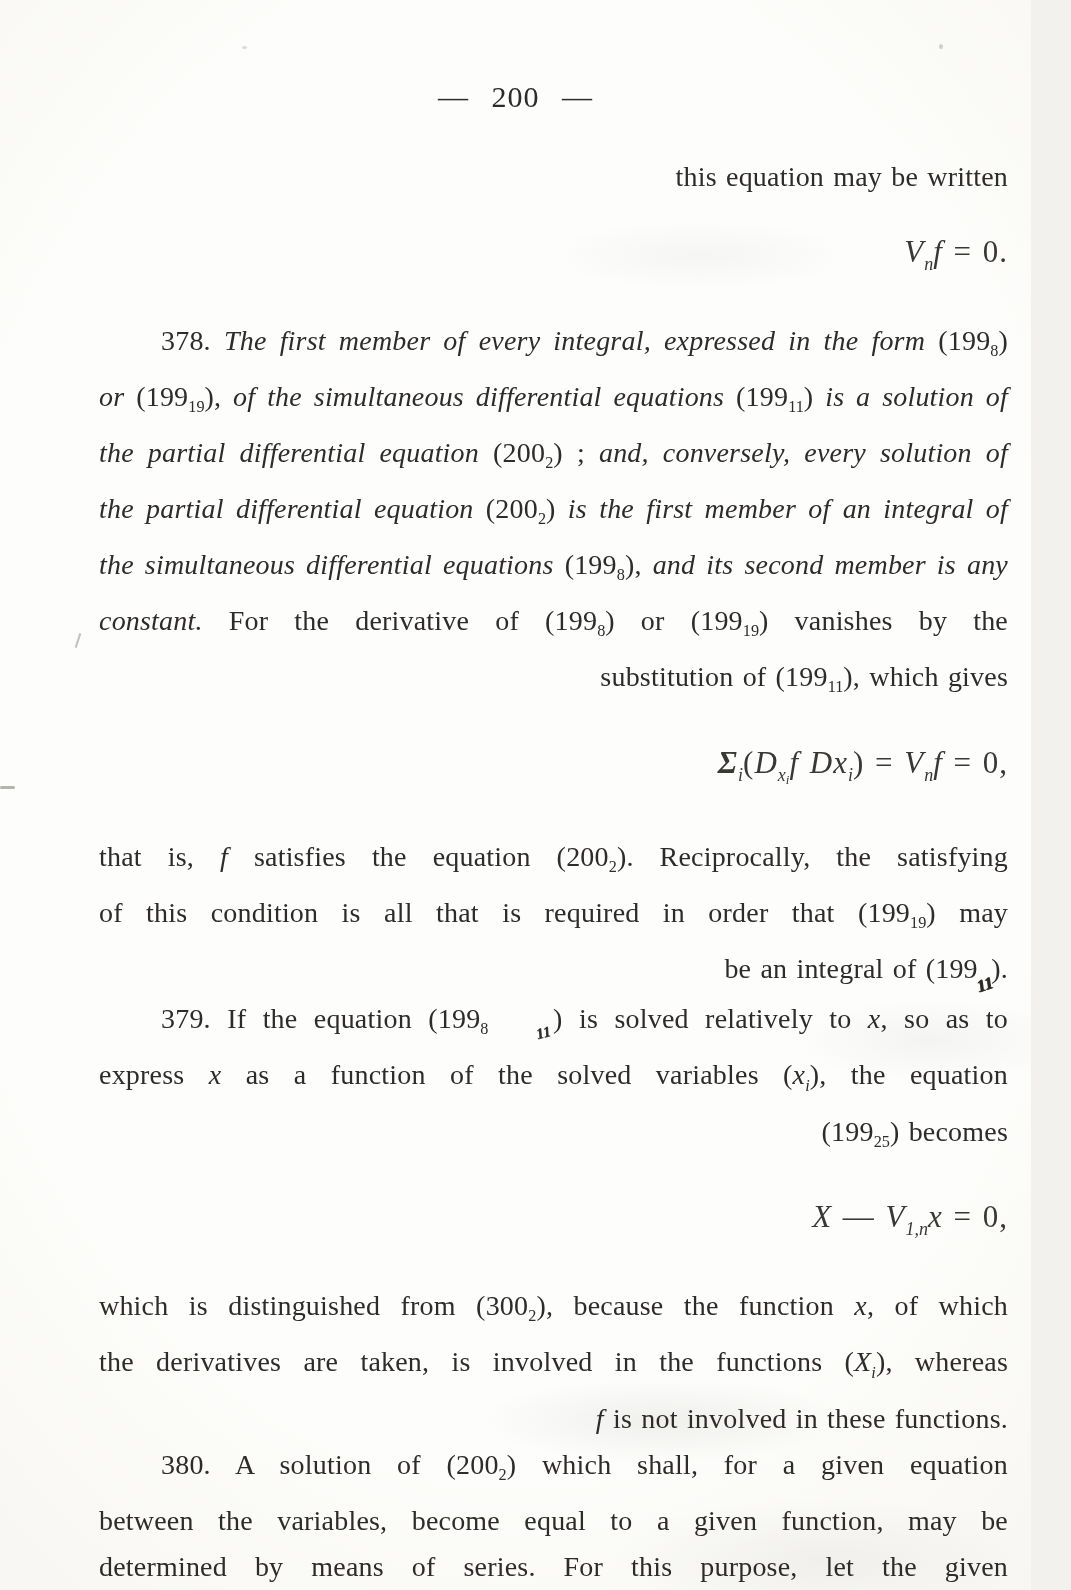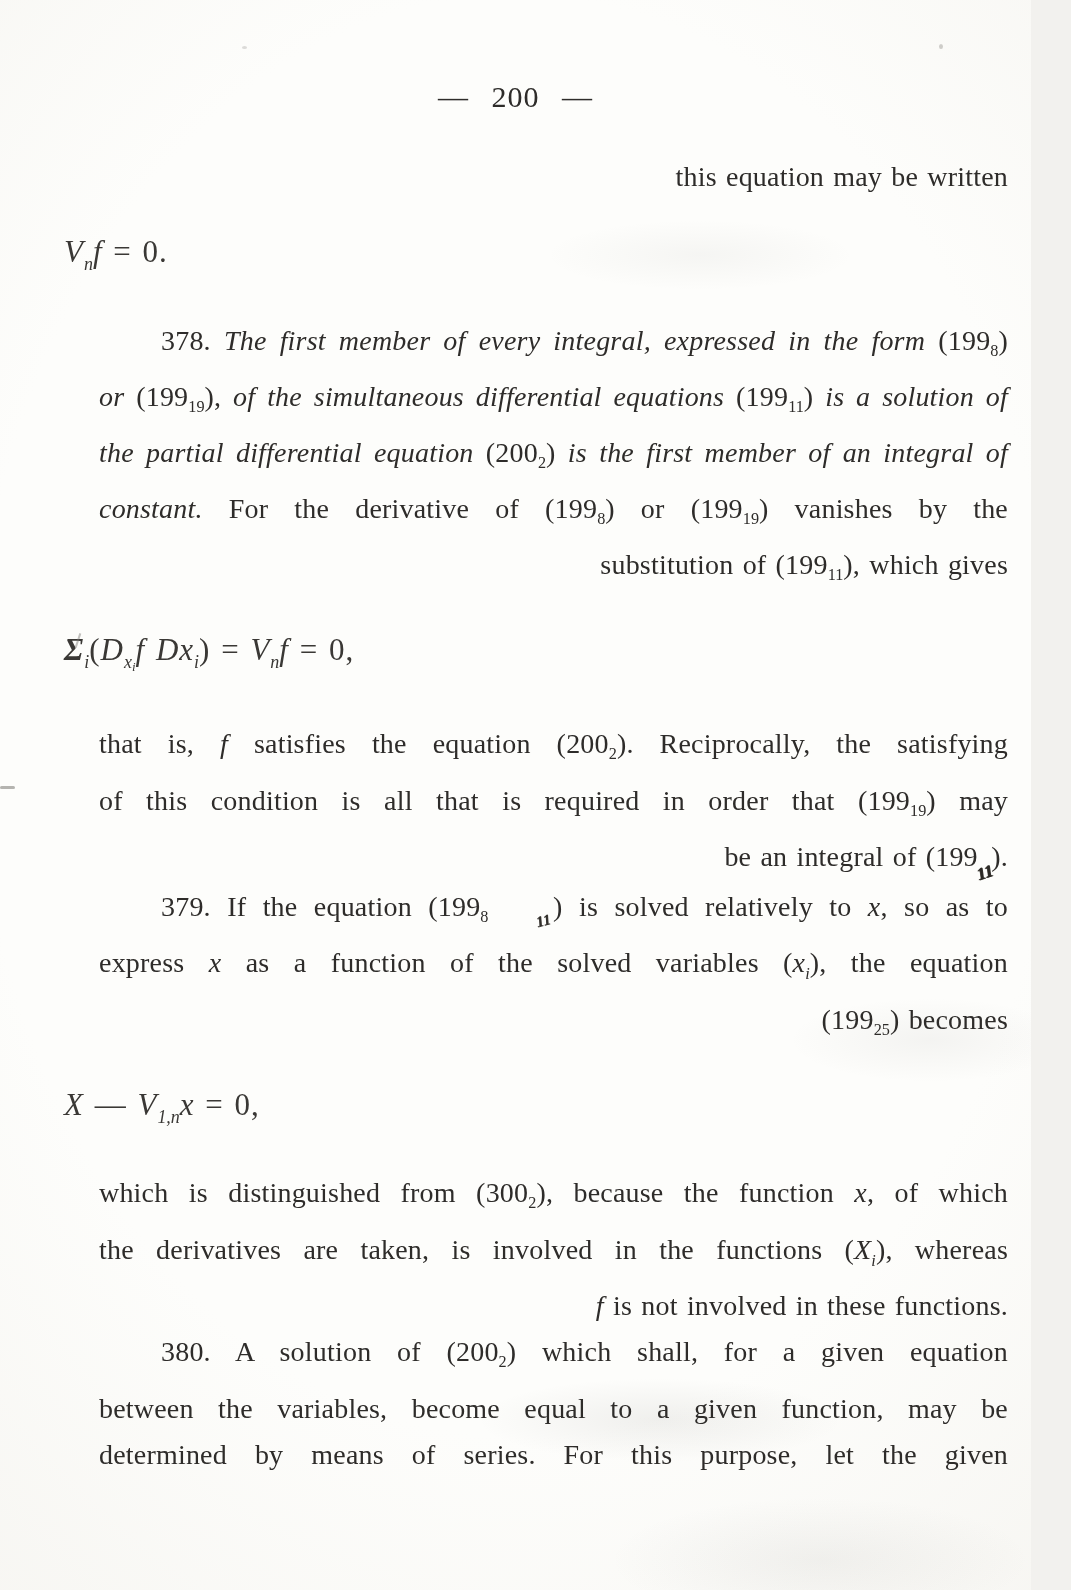--- a/index.html
+++ b/index.html
@@ -42,21 +42,21 @@
     font-size:28px;
     line-height:46px;
     letter-spacing:0.2px;
     word-spacing:2px;
   }
   .line.justify{text-align:justify;text-align-last:justify;margin-left:35px;}
   .line.left{text-align:right;}
   .line.center{text-align:center;}
   .line.indent{text-indent:62px;}
   .line.eq{
-    text-align:left;
+    text-align:right;
     font-size:31px;
     line-height:52px;
     margin:26px 0 28px 0;
     letter-spacing:1px;
     color:#3a3835;
   }
   .seg-rm{font-style:normal;}
   .seg-it{font-style:italic;}
   .seg-itb{font-style:italic;font-weight:bold;}
   .seg-sub{font-size:0.58em;vertical-align:-0.38em;letter-spacing:0;}
@@ -88,21 +88,23 @@
     <div class="artifact artifact-speck"></div>
   </div>
 
   <div class="header-line">— 200 —</div>
 
   <div id="content">
       <div class="line left"><span class="seg-rm">this equation may be written</span></div>
       <div class="line eq center"><span class="seg-it">V</span><span class="seg-subit">n</span><span class="seg-it">f</span><span class="seg-rm"> = </span><span class="seg-rm">0.</span></div>
       <div class="line justify indent"><span class="seg-rm">378.</span><span class="seg-rm">  </span><span class="seg-it">The first member of every integral, expressed in the form </span><span class="seg-rm">(199</span><span class="seg-sub">8</span><span class="seg-rm">)</span></div>
       <div class="line justify"><span class="seg-it">or </span><span class="seg-rm">(199</span><span class="seg-sub">19</span><span class="seg-rm">), </span><span class="seg-it">of the simultaneous differential equations </span><span class="seg-rm">(199</span><span class="seg-sub">11</span><span class="seg-rm">) </span><span class="seg-it">is a solution of</span></div>
+      <div class="line justify"><span class="seg-it">the partial differential equation </span><span class="seg-rm">(200</span><span class="seg-sub">2</span><span class="seg-rm">) ;  </span><span class="seg-it">and, conversely, every solution of</span></div>
       <div class="line justify"><span class="seg-it">the partial differential equation </span><span class="seg-rm">(200</span><span class="seg-sub">2</span><span class="seg-rm">) </span><span class="seg-it">is the first member of an integral of</span></div>
+      <div class="line justify"><span class="seg-it">the simultaneous differential equations </span><span class="seg-rm">(199</span><span class="seg-sub">8</span><span class="seg-rm">), </span><span class="seg-it">and its second member is any</span></div>
       <div class="line justify"><span class="seg-it">constant.</span><span class="seg-rm">  For the derivative of (199</span><span class="seg-sub">8</span><span class="seg-rm">) or (199</span><span class="seg-sub">19</span><span class="seg-rm">) vanishes by the</span></div>
       <div class="line left"><span class="seg-rm">substitution of (199</span><span class="seg-sub">11</span><span class="seg-rm">), which gives</span></div>
       <div class="line eq center"><span class="seg-itb">Σ</span><span class="seg-subit">i</span><span class="seg-rm">(</span><span class="seg-it">D</span><span class="seg-subit">x</span><span class="seg-subsub">i</span><span class="seg-it">f</span><span class="seg-rm"> </span><span class="seg-it">D</span><span class="seg-it">x</span><span class="seg-subit">i</span><span class="seg-rm">)</span><span class="seg-rm"> = </span><span class="seg-it">V</span><span class="seg-subit">n</span><span class="seg-it">f</span><span class="seg-rm"> = </span><span class="seg-rm">0,</span></div>
       <div class="line justify"><span class="seg-rm">that is, </span><span class="seg-it">f</span><span class="seg-rm"> satisfies the equation (200</span><span class="seg-sub">2</span><span class="seg-rm">).  Reciprocally, the satisfying</span></div>
       <div class="line justify"><span class="seg-rm">of this condition is all that is required in order that (199</span><span class="seg-sub">19</span><span class="seg-rm">) may</span></div>
       <div class="line left"><span class="seg-rm">be an integral of (199</span><span class="seg-hand">11</span><span class="seg-rm">).</span></div>
       <div class="line justify indent"><span class="seg-rm">379.</span><span class="seg-rm">  If the equation (199</span><span class="seg-sub">8</span><span class="seg-hand2">11</span><span class="seg-rm">) is solved relatively to </span><span class="seg-it">x</span><span class="seg-rm">, so as to</span></div>
       <div class="line justify"><span class="seg-rm">express </span><span class="seg-it">x</span><span class="seg-rm"> as a function of the solved variables (</span><span class="seg-it">x</span><span class="seg-subit">i</span><span class="seg-rm">), the equation</span></div>
       <div class="line left"><span class="seg-rm">(199</span><span class="seg-sub">25</span><span class="seg-rm">) becomes</span></div>
       <div class="line eq center"><span class="seg-it">X</span><span class="seg-rm"> — </span><span class="seg-it">V</span><span class="seg-subit">1,n</span><span class="seg-it">x</span><span class="seg-rm"> = </span><span class="seg-rm">0,</span></div>

